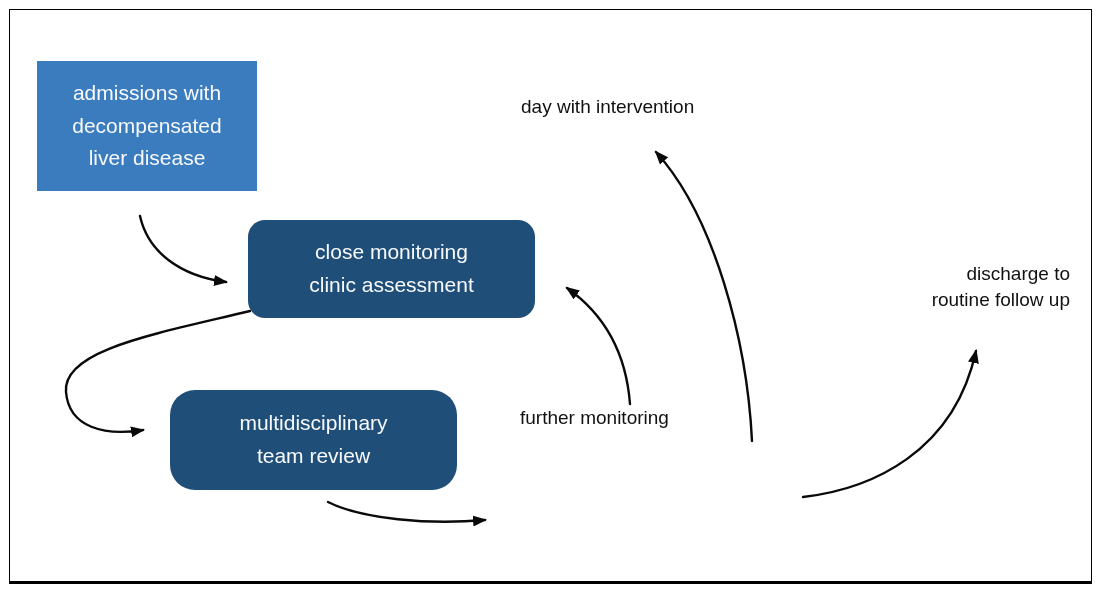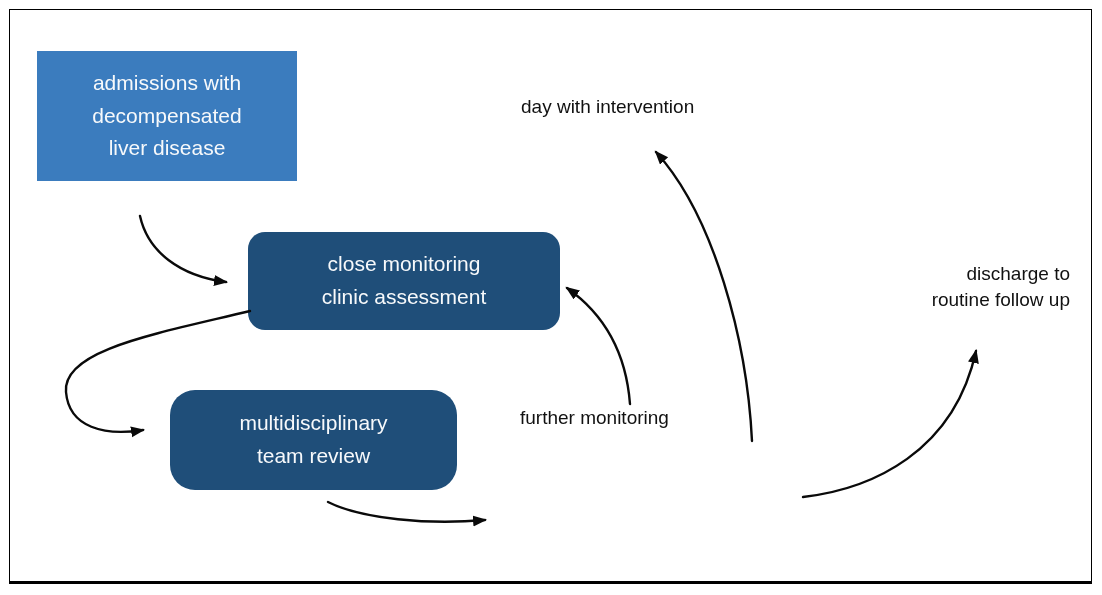--- a/index.html
+++ b/index.html
@@ -29,27 +29,27 @@
     justify-content: center;
     text-align: center;
     white-space: pre-line;
     color: var(--node-text, #fff);
     font-size: 21px;
     line-height: 1.55;
     box-sizing: border-box;
   }
   .node.square {
     background: var(--admissions-fill, #3B7CBE);
-    left: 37px; top: 51px; width: 260px; height: 130px;
+    left: 37px; top: 61px; width: 220px; height: 130px;
   }
   .node.rounded {
     background: var(--node-fill, #1F4E79);
     border-radius: 17px;
   }
-  #node-close-monitoring { left: 248px; top: 232px; width: 312px; height: 98px; }
+  #node-close-monitoring { left: 248px; top: 220px; width: 287px; height: 98px; }
   #node-mdt              { left: 170px; top: 390px; width: 287px; height: 100px; border-radius: 25px; }
   #node-patient-contact  { left: 512px; top: 443px; width: 285px; height: 102px; }
   .flow-label {
     position: absolute;
     color: var(--label-text, #000);
     font-size: 19px;
     line-height: 1.35;
     white-space: pre-line;
   }
   #label-selected   { left: 28px;  top: 183px; }

